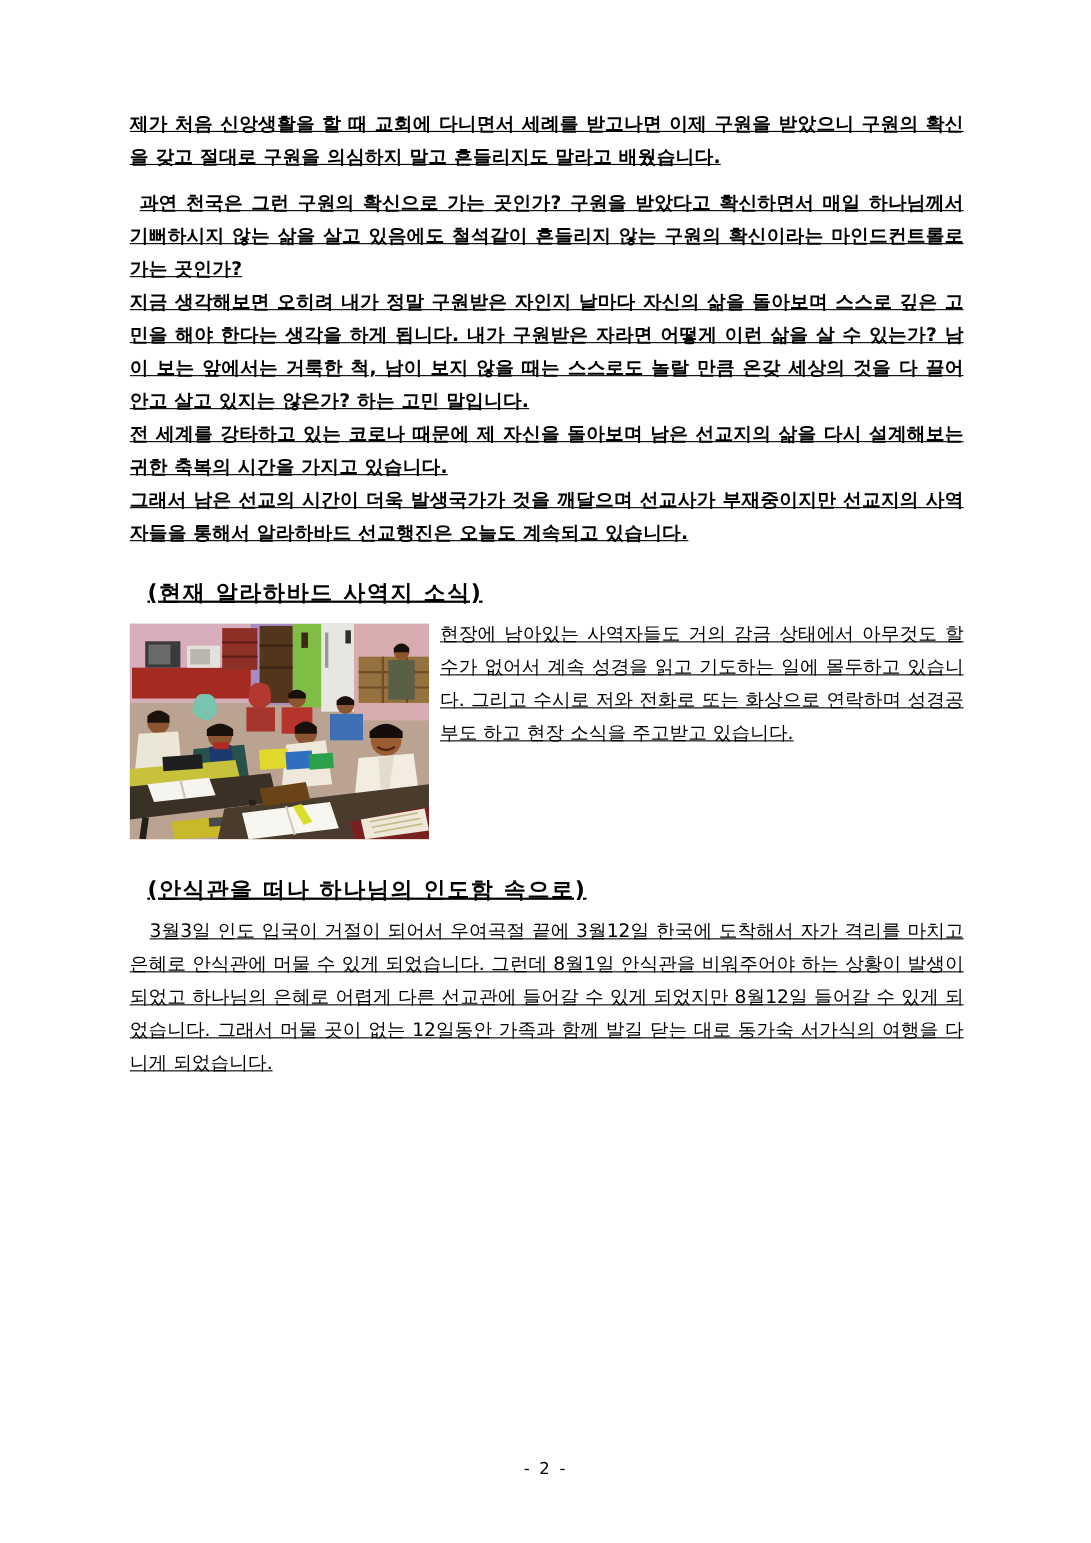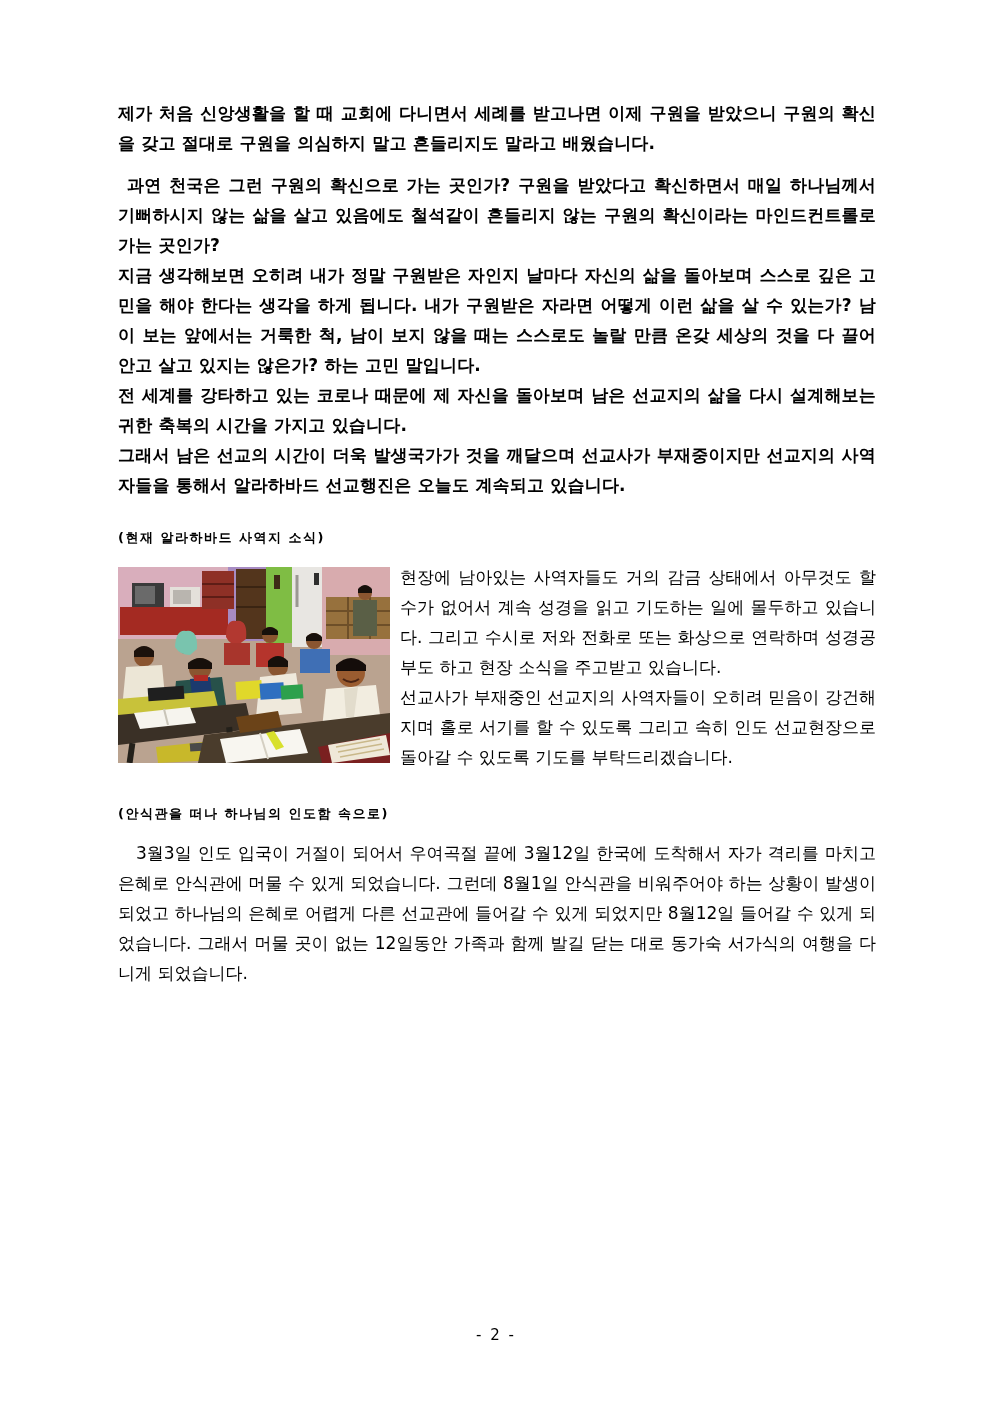--- a/index.html
+++ b/index.html
@@ -5,40 +5,40 @@
   html,body { margin:0; padding:0; }
   body {
     width:992px; height:1403px;
     background:#ffffff;
     font-family:"DejaVu Sans","Liberation Sans",sans-serif;
     color:#000;
     position:relative;
     overflow:hidden;
   }
   .content {
-    position:absolute; left:118px; top:98px; width:758px;
+    position:absolute; left:118px; top:98px; width:758px;text-decoration:underline;
   }
   p {
     margin:0;
     font-size:17px;
     line-height:30px;
     text-align:justify;
     word-break:break-all;
   }
   
   .fancy { font-weight:700; letter-spacing:0.2px; }
   .gap-top { margin-top:12px; }
   .indent1 { text-indent:9px; }
   .indent2 { text-indent:18px; }
   .section-heading {
-    font-size:13px;
+    font-size:20px;
     font-weight:800;
     letter-spacing:1.5px;
     line-height:28px;
-    margin:24px 0 10px 0;
+    margin:24px 0 10px 16px;
     word-break:keep-all;
   }
   .quote-bold { font-size:20px; font-weight:900; letter-spacing:0.5px; }
   .photo-wrap {
     float:left;
     width:272px; height:196px;
     margin:5px 10px 3px 0;
     overflow:hidden;
     background:#baa390;
   }
@@ -169,21 +169,20 @@
         <polygon points="118,150 160,144 164,160 122,166" fill="#6b4318"></polygon>
 
         <polygon points="200,180 272,166 272,196 204,196" fill="#7a2020"></polygon>
         <polygon points="210,178 268,168 272,188 214,196" fill="#efe8d8"></polygon>
         <line x1="218" y1="180" x2="262" y2="172" stroke="#c9b88a" stroke-width="1.5"></line>
         <line x1="220" y1="185" x2="264" y2="177" stroke="#c9b88a" stroke-width="1.5"></line>
         <line x1="222" y1="190" x2="266" y2="182" stroke="#c9b88a" stroke-width="1.5"></line>
       </svg>
     </div>
     <p>현장에 남아있는 사역자들도 거의 감금 상태에서 아무것도 할 수가 없어서 계속 성경을 읽고 기도하는 일에 몰두하고 있습니다. 그리고 수시로 저와 전화로 또는 화상으로 연락하며 성경공부도 하고 현장 소식을 주고받고 있습니다.</p>
-    <p>선교사가 부재중인 선교지의 사역자들이 오히려 믿음이 강건해지며 홀로 서기를 할 수 있도록 그리고 속히 인도 선교현장으로 돌아갈 수 있도록 기도를 부탁드리겠습니다.</p>
   </div>
 
   <div class="section-heading" style="margin-top:28px">(안식관을 떠나 하나님의 인도함 속으로)</div>
   <p class="indent2">3월3일 인도 입국이 거절이 되어서 우여곡절 끝에 3월12일 한국에 도착해서 자가 격리를 마치고 은혜로 안식관에 머물 수 있게 되었습니다. 그런데 8월1일 안식관을 비워주어야 하는 상황이 발생이 되었고 하나님의 은혜로 어렵게 다른 선교관에 들어갈 수 있게 되었지만 8월12일 들어갈 수 있게 되었습니다. 그래서 머물 곳이 없는 12일동안 가족과 함께 발길 닫는 대로 동가숙 서가식의 여행을 다니게 되었습니다.</p>
 
 </div>
 
 <div class="page-footer">- 2 -</div>
 
 </body></html>

